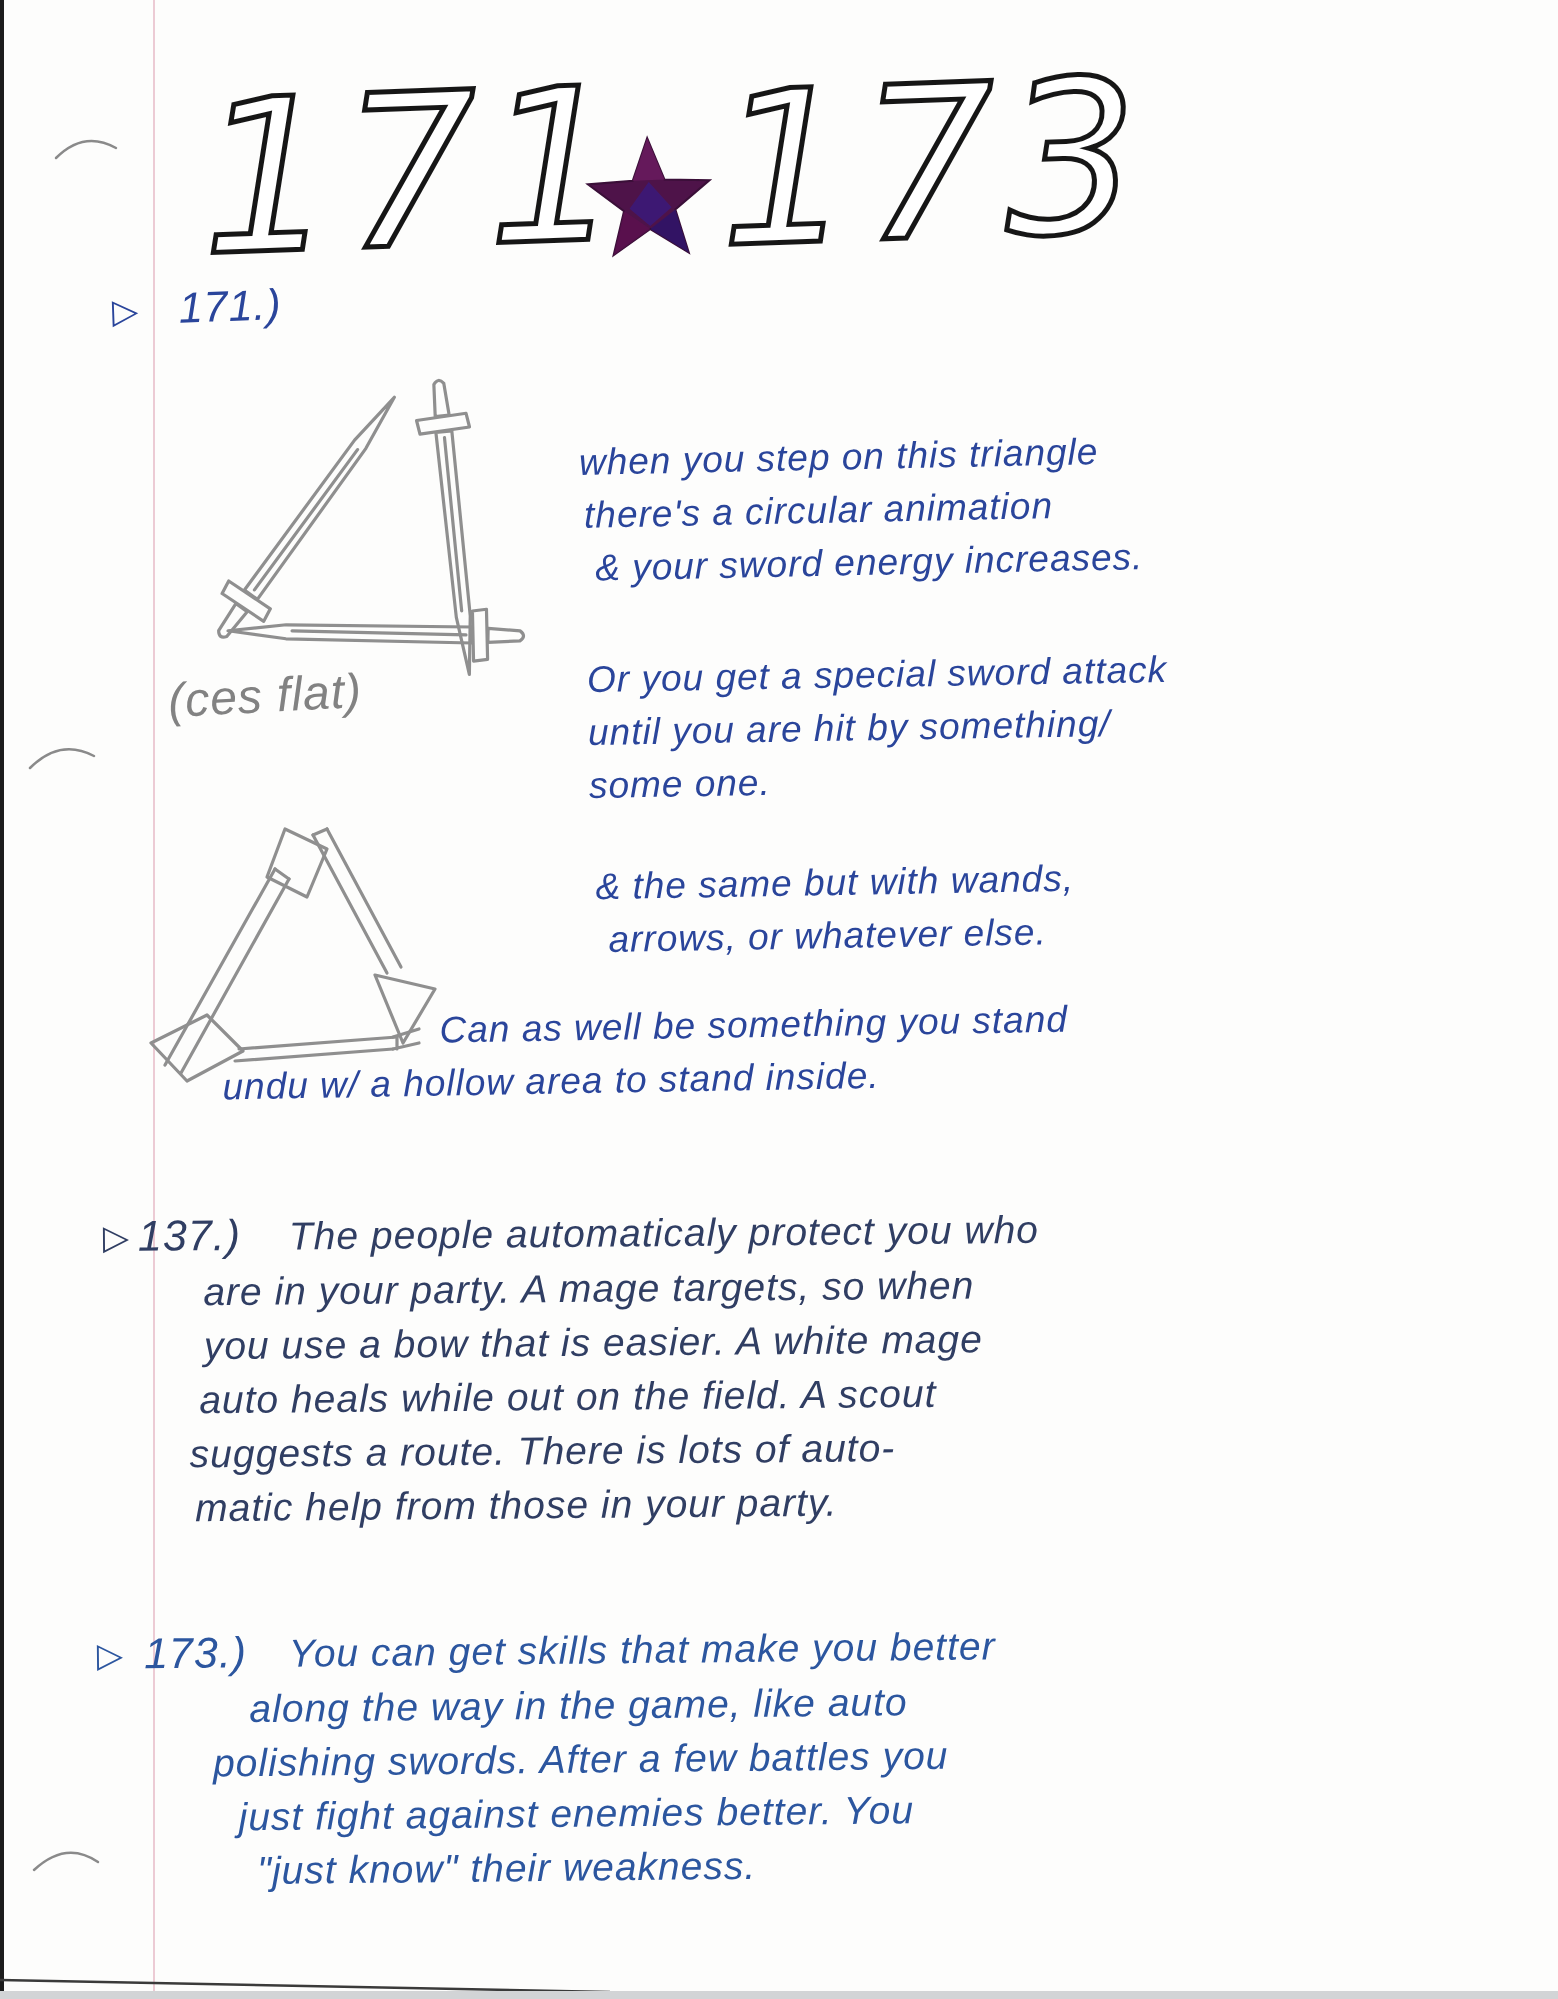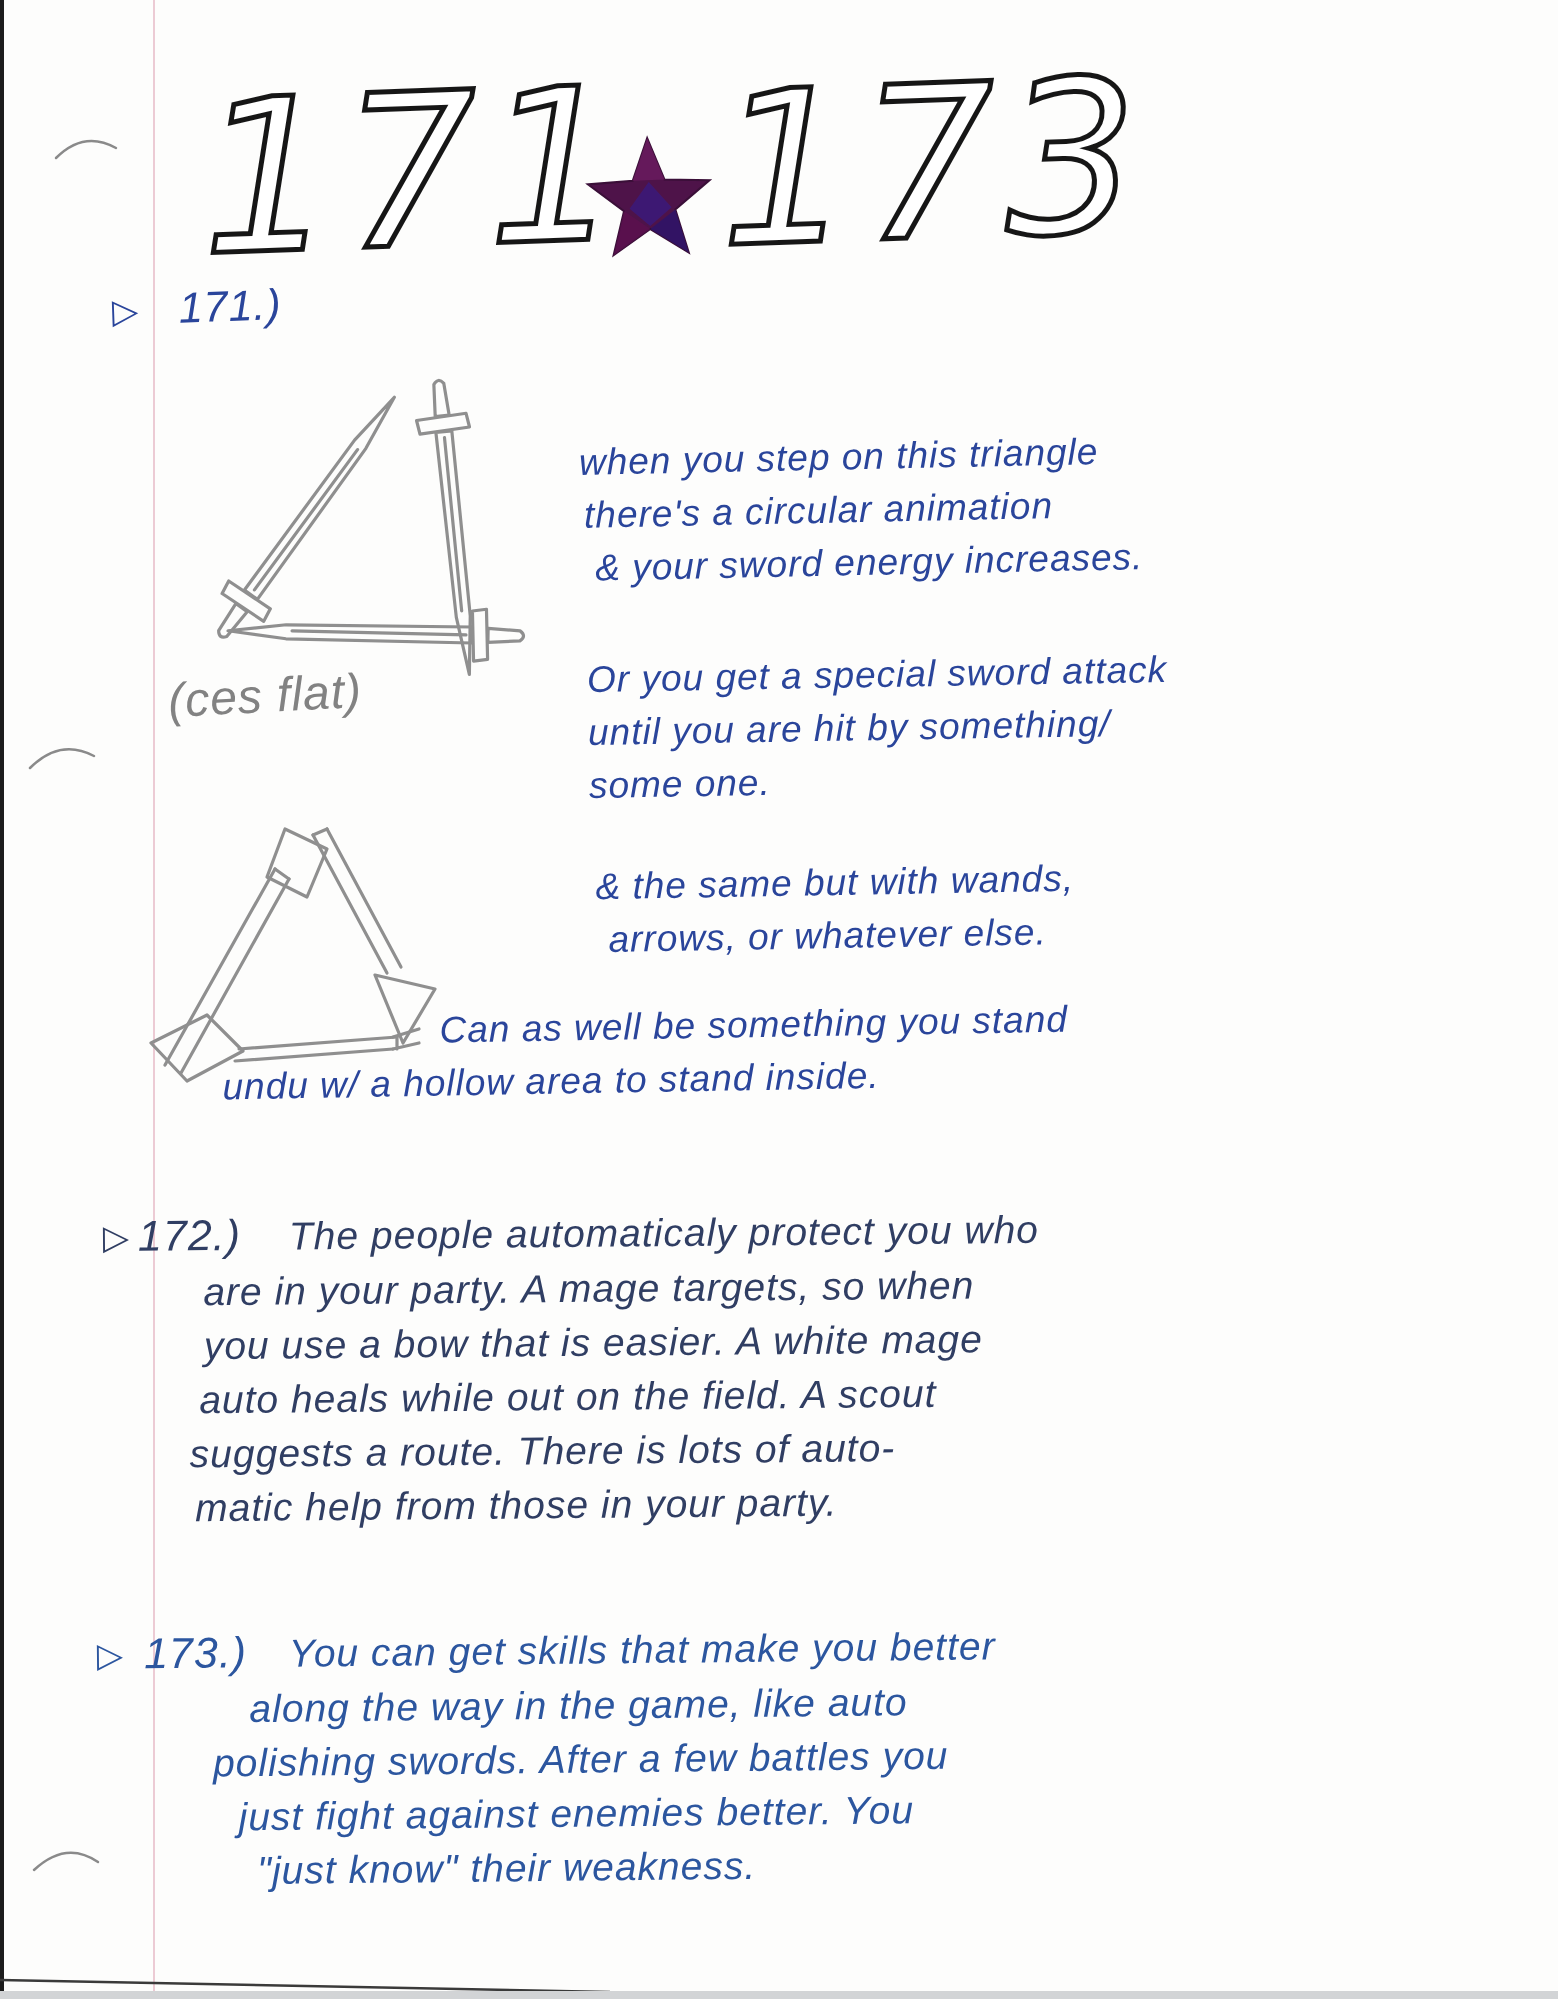--- a/index.html
+++ b/index.html
@@ -114,21 +114,21 @@
     <div class="line" style="margin-left:12px;">arrows, or whatever else.</div>
   </div>
 
   <div class="abs hw ink-a" style="left:222px;top:1000px;transform:rotate(-1deg);">
     <div class="line" style="margin-left:218px;">Can as well be something you stand</div>
     <div class="line">undu w/ a hollow area to stand inside.</div>
   </div>
 
   <div class="abs hw ink-b" style="left:104px;top:1205px;transform:rotate(-0.5deg);">
     <div class="big-line">
-      <span class="bullet">▷</span><span class="sec-label" style="margin-left:8px;">172.)</span>
+      <span class="bullet">▷</span><span class="sec-label" style="margin-left:8px;">137.)</span>
       <span style="margin-left:36px;">The people automaticaly protect you who</span>
     </div>
     <div class="big-line" style="margin-left:100px;">are in your party. A mage targets, so when</div>
     <div class="big-line" style="margin-left:100px;">you use a bow that is easier. A white mage</div>
     <div class="big-line" style="margin-left:95px;">auto heals while out on the field. A scout</div>
     <div class="big-line" style="margin-left:85px;">suggests a route. There is lots of auto-</div>
     <div class="big-line" style="margin-left:90px;">matic help from those in your party.</div>
   </div>
 
   <div class="abs hw ink-c" style="left:98px;top:1622px;transform:rotate(-0.6deg);">

